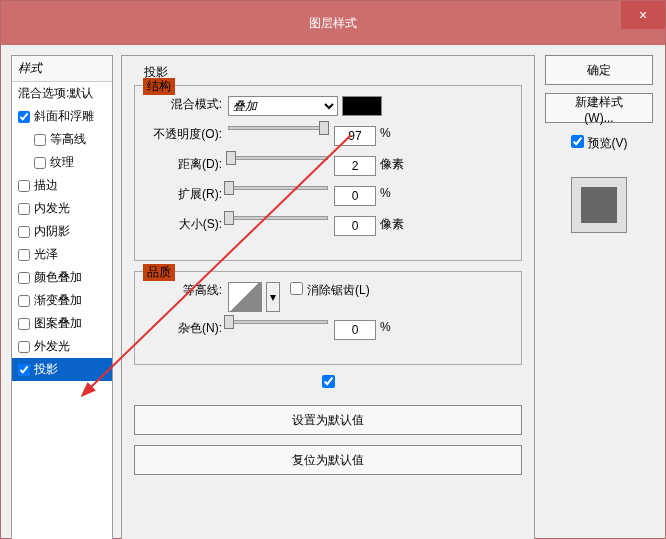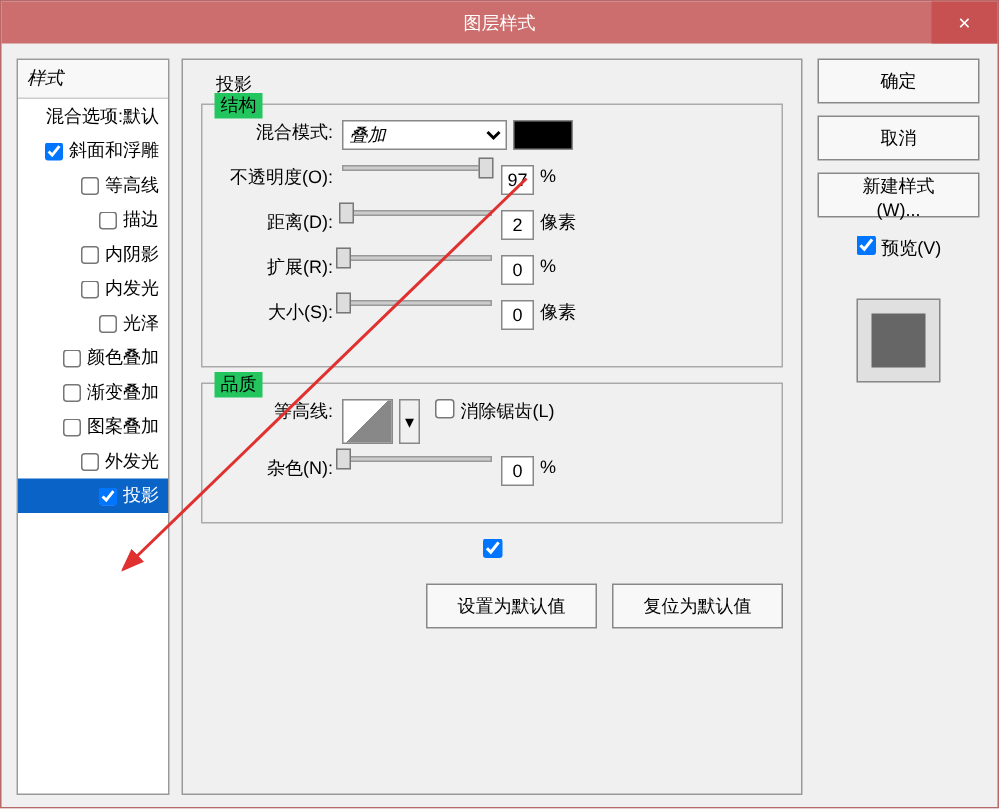--- a/index.html
+++ b/index.html
@@ -1,43 +1,43 @@
 <!DOCTYPE html>
 <html><head>
 <meta charset="utf-8">
 <style>
 * { box-sizing: border-box; margin: 0; padding: 0; font-family: "Microsoft YaHei", SimSun, sans-serif; font-size: 12px; }
 body { background: #f0f0f0; width: 666px; height: 539px; }
 .window { width: 666px; height: 539px; border: 1px solid #b86868; background: #f0f0f0; }
-.titlebar { height: 28px; background: #cc6e6e; position: relative; display: flex; align-items: center; justify-content: center; color: #fff; }
+.titlebar { height: 44px; background: #cc6e6e; position: relative; display: flex; align-items: center; justify-content: center; color: #fff; }
 .close-btn { position: absolute; right: 0; top: 0; width: 44px; height: 28px; background: #c75050; color: #fff; display: flex; align-items: center; justify-content: center; font-size: 14px; cursor: pointer; }
 .body { display: flex; height: 511px; padding: 10px; gap: 8px; position: relative; }
 .sidebar { width: 102px; border: 1px solid #999; background: #fff; }
 .side-head { padding: 4px 6px; border-bottom: 1px solid #ccc; background: #f8f8f8; font-style: italic; }
-.side-item { padding: 3px 6px; display: flex; align-items: center; gap: 4px; cursor: pointer; white-space: nowrap; justify-content: flex-end; }
-.side-item.indent { padding-left: 34px; }
+.side-item { padding: 3px 6px; display: flex; align-items: center; gap: 4px; cursor: pointer; white-space: nowrap; }
+.side-item.indent { padding-left: 22px; }
 .side-item.sel { background: #0a64c8; color: #fff; }
 .side-item input[type=checkbox] { width: 12px; height: 12px; }
 .main { flex: 1; border: 1px solid #999; padding: 8px 12px; position: relative; background: #f0f0f0; }
 .main-title { margin-bottom: 4px; margin-left: 10px; }
 .group { border: 1px solid #aaa; padding: 10px 12px 14px 12px; margin-bottom: 10px; position: relative; }
-.group-title { position: absolute; top: -8px; left: 8px; background: #22c55e; padding: 0 4px; text-align: right; }
+.group-title { position: absolute; top: -8px; left: 8px; background: #c2410c; padding: 0 4px; text-align: right; }
 .row { display: flex; align-items: flex-start; margin-bottom: 8px; min-height: 22px; }
 .label { width: 75px; text-align: right; margin-right: 6px; }
 select { height: 20px; border: 1px solid #888; background: #fff; min-width: 110px; font-style: italic; }
 .swatch { width: 40px; height: 20px; background: #000; border: 1px solid #888; margin-left: 4px; }
 .slider { width: 100px; height: 4px; background: #ccc; border: 1px solid #999; margin-right: 6px; position: relative; }
 .slider .thumb { position: absolute; width: 10px; height: 14px; background: #ddd; border: 1px solid #777; top: -6px; transform: translateX(-50%); }
-.num { width: 22px; height: 20px; border: 1px solid #888; text-align: center; }
+.num { width: 42px; height: 20px; border: 1px solid #888; text-align: center; }
 .unit { margin-left: 4px; }
 .angle-dial { width: 28px; height: 28px; border: 1px solid #888; border-radius: 50%; background: #fff; position: relative; margin-right: 6px; }
 .angle-dial .needle { position: absolute; width: 11px; height: 1px; background: #000; top: 50%; left: 50%; transform-origin: left center; transform: rotate(-30deg); }
 .contour { width: 34px; height: 30px; border: 1px solid #888; background: linear-gradient(135deg, #fff 0%, #fff 49%, #888 50%, #888 100%); margin-right: 4px; }
 .btn { height: 30px; padding: 0 20px; border: 1px solid #888; background: #f8f8f8; cursor: pointer; }
-.buttons { display: flex; gap: 10px; justify-content: flex-end; margin-top: 4px; }
+.buttons { display: flex; gap: 10px; justify-content: space-between; margin-top: 4px; flex-direction: column; }
 .right { width: 112px; display: flex; flex-direction: column; gap: 8px; align-items: center; }
 .right .btn { width: 108px; }
 .preview-box { width: 56px; height: 56px; border: 1px solid #888; background: #e0e0e0; display: flex; align-items: center; justify-content: center; margin-top: 4px; }
 .preview-inner { width: 36px; height: 36px; background: #666; }
 .arrow { position: absolute; top: 88px; left: 80px; pointer-events: none; }
 input[type=checkbox] { width: 13px; height: 13px; margin: 0; }
 </style>
 </head>
 <body>
 
@@ -55,31 +55,35 @@
         </div>
       <div id="side-items">
           <div class="side-item">
             <input type="checkbox" checked="" style="">
             <span>斜面和浮雕</span>
           </div>
           <div class="side-item indent">
             <input type="checkbox" style="">
             <span>等高线</span>
           </div>
+          <div class="side-item indent">
+            <input type="checkbox" style="">
+            <span>纹理</span>
+          </div>
           <div class="side-item">
             <input type="checkbox" style="">
             <span>描边</span>
           </div>
           <div class="side-item">
             <input type="checkbox" style="">
+            <span>内发光</span>
+          </div>
+          <div class="side-item">
+            <input type="checkbox" style="">
             <span>内阴影</span>
-          </div>
-          <div class="side-item">
-            <input type="checkbox" style="">
-            <span>内发光</span>
           </div>
           <div class="side-item">
             <input type="checkbox" style="">
             <span>光泽</span>
           </div>
           <div class="side-item">
             <input type="checkbox" style="">
             <span>颜色叠加</span>
           </div>
           <div class="side-item">
@@ -177,21 +181,20 @@
       </div>
 
       <div class="buttons">
         <button class="btn">设置为默认值</button>
         <button class="btn">复位为默认值</button>
       </div>
     </div>
 
     <div class="right">
       <button class="btn">确定</button>
-      <button class="btn">取消</button>
       <button class="btn">新建样式(W)...</button>
       <div class="row" style="margin-top:4px">
         <input type="checkbox" checked="" style="">
         <span style="margin-left:4px">预览(V)</span>
       </div>
       <div class="preview-box">
           <div class="preview-inner"></div>
         </div>
     </div>
 

